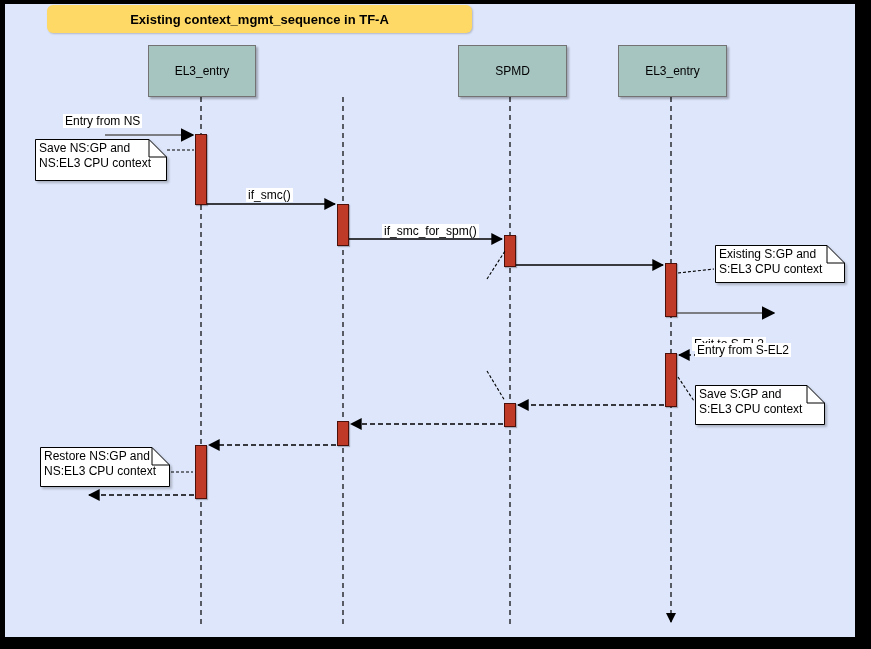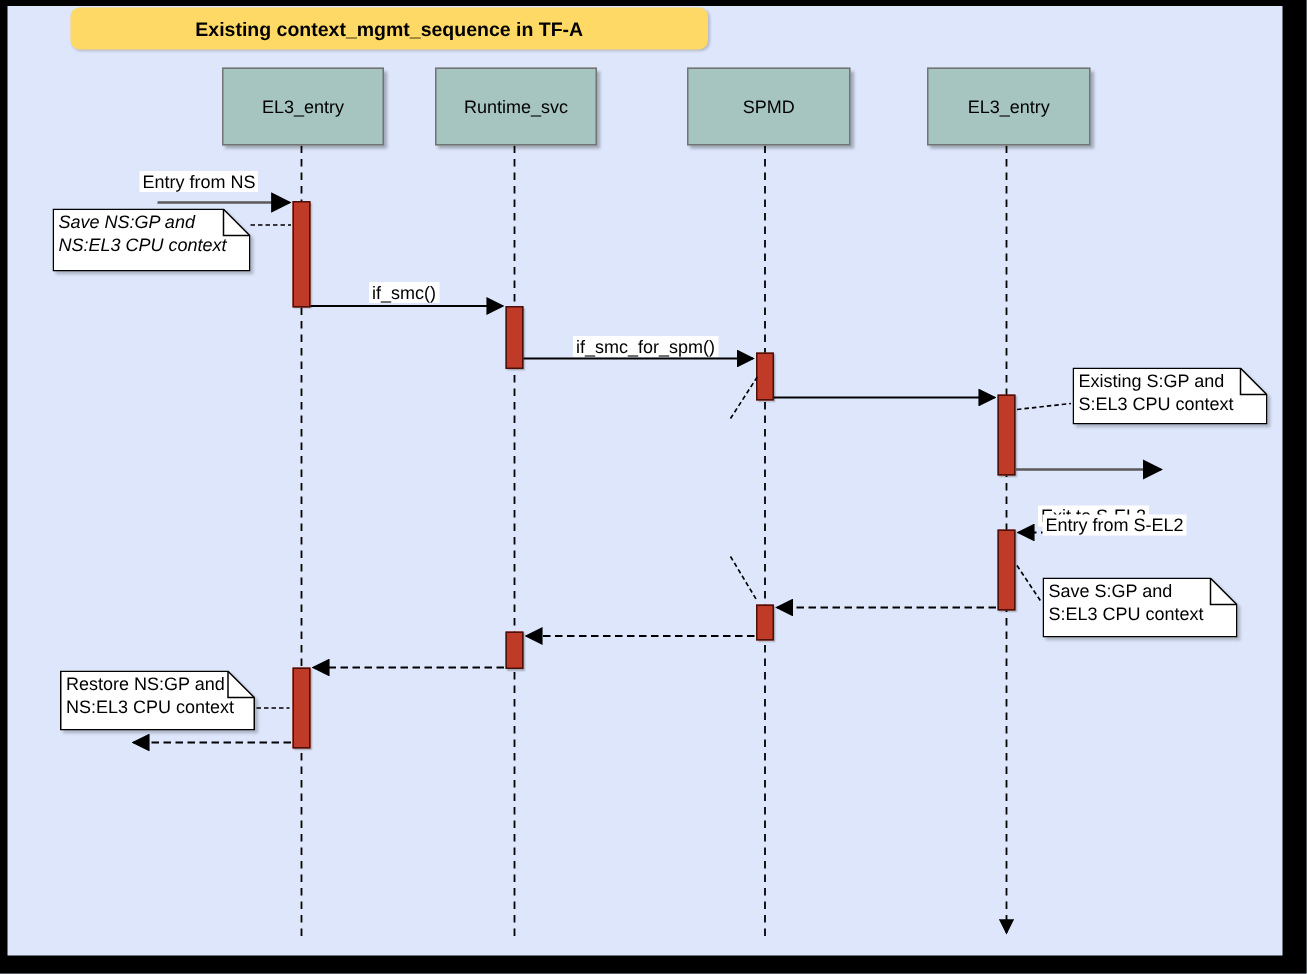--- a/index.html
+++ b/index.html
@@ -66,40 +66,37 @@
       <line x1="666" y1="93" x2="666" y2="618" stroke="#000" stroke-width="1.2" stroke-dasharray="5,4" marker-end="url(#mArrow)"></line>
     </svg>
 
     <div class="banner">
       <span>Existing context_mgmt_sequence in TF-A</span>
     </div>
 
     <div class="lifeline-header" style="left:143px;width:106px;">
       <span>EL3_entry</span>
     </div>
-    <div class="lifeline-header" style="left:285px;width:106px;">
-      <span>Runtime_svc</span>
-    </div>
     <div class="lifeline-header" style="left:453px;width:107px;">
       <span>SPMD</span>
     </div>
     <div class="lifeline-header" style="left:613px;width:107px;">
       <span>EL3_entry</span>
     </div>
 
     <div class="bar" style="left:190px;top:130px;height:71px;"></div>
     <div class="bar" style="left:332px;top:200px;height:42px;"></div>
     <div class="bar" style="left:499px;top:231px;height:32px;"></div>
     <div class="bar" style="left:660px;top:259px;height:54px;"></div>
     <div class="bar" style="left:660px;top:349px;height:54px;"></div>
     <div class="bar" style="left:499px;top:399px;height:24px;"></div>
     <div class="bar" style="left:332px;top:417px;height:25px;"></div>
     <div class="bar" style="left:190px;top:441px;height:54px;"></div>
 
-    <div class="note" style="left:30px;top:135px;width:132px;height:42px;font-style:italic;">
+    <div class="note" style="left:30px;top:135px;width:132px;height:42px;">
       <svg width="132" height="42">
         <path d="M0.5,0.5 L114,0.5 L131.5,18 L131.5,41.5 L0.5,41.5 Z" fill="#ffffff" stroke="#000"></path>
         <path d="M114,0.5 L114,18 L131.5,18" fill="none" stroke="#000"></path>
       </svg>
       <div class="note-text">Save NS:GP and
 NS:EL3 CPU context</div>
     </div>
 
 
     <div class="note" style="left:710px;top:241px;width:130px;height:38px;">
@@ -145,20 +142,20 @@
       <line x1="189" y1="491" x2="84" y2="491" stroke="#000" stroke-width="1.4" stroke-dasharray="5,3" marker-end="url(#mArrow)"></line>
 
       <line x1="162" y1="146" x2="189" y2="146" stroke="#000" stroke-width="1.1" stroke-dasharray="3,2"></line>
       <line x1="482" y1="275" x2="500" y2="247" stroke="#000" stroke-width="1.1" stroke-dasharray="3,2"></line>
       <line x1="673" y1="269" x2="709" y2="265" stroke="#000" stroke-width="1.1" stroke-dasharray="3,2"></line>
       <line x1="673" y1="373" x2="689" y2="397" stroke="#000" stroke-width="1.1" stroke-dasharray="3,2"></line>
       <line x1="482" y1="367" x2="500" y2="397" stroke="#000" stroke-width="1.1" stroke-dasharray="3,2"></line>
       <line x1="166" y1="468" x2="188" y2="468" stroke="#000" stroke-width="1.1" stroke-dasharray="3,2"></line>
     </svg>
 
-    <span class="msg-label" style="left:88px;top:110px;">Entry from NS</span>
+    <span class="msg-label" style="left:58px;top:110px;">Entry from NS</span>
     <span class="msg-label" style="left:241px;top:184px;">if_smc()</span>
     <span class="msg-label" style="left:377px;top:220px;">if_smc_for_spm()</span>
     <span class="msg-label" style="left:687px;top:293px;margin-top:40px;">Exit to S-EL2</span>
     <span class="msg-label" style="left:690px;top:339px;">Entry from S-EL2</span>
 
   </div>
 </div>
 
 </body></html>

